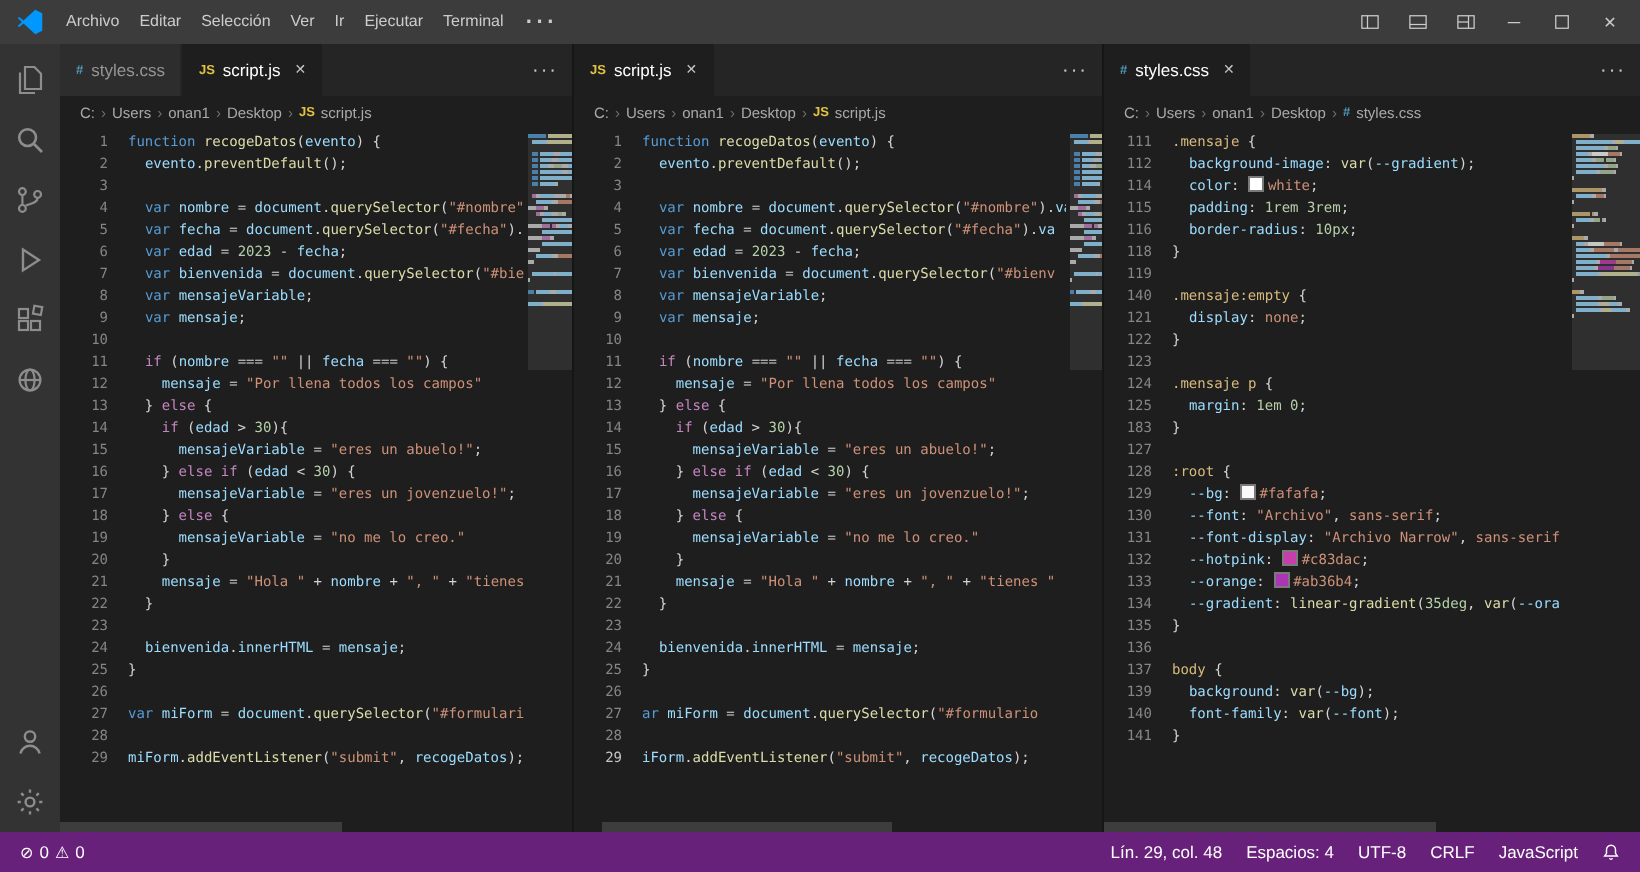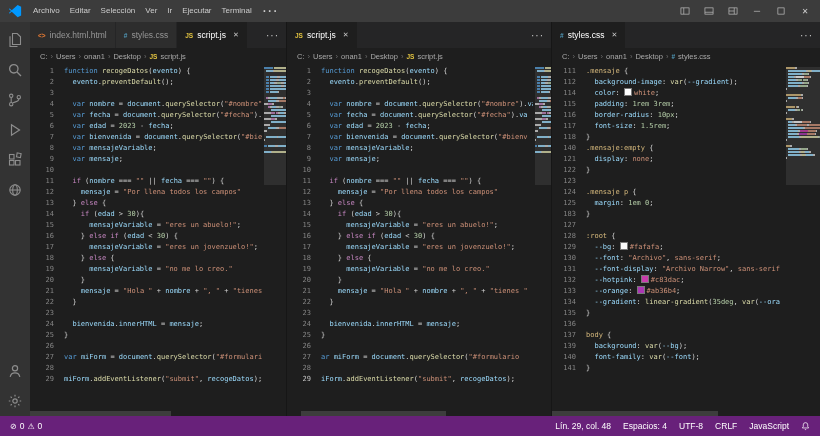--- a/index.html
+++ b/index.html
@@ -169,24 +169,20 @@
       <path d="M8 1.8 V3.4 M8 12.6 V14.2 M1.8 8 H3.4 M12.6 8 H14.2 M3.6 3.6 L4.8 4.8 M11.2 11.2 L12.4 12.4 M12.4 3.6 L11.2 4.8 M4.8 11.2 L3.6 12.4"></path>
     </svg>
   </span>
 </div>
 
 <div class="editors">
   <div class="pane p0">
     <div class="tabbar">
       <div class="tabs">
           <div class="tab">
-            <span class="fi" style="font-weight: bold; font-size: 6.5px; color: rgb(227, 121, 51);">&lt;&gt;</span>
-            <span class="tab-label">index.html.html</span>
-          </div>
-          <div class="tab">
             <span class="fi" style="font-weight: bold; font-size: 6.5px; color: rgb(81, 154, 186);">#</span>
             <span class="tab-label">styles.css</span>
           </div>
           <div class="tab active">
             <span class="fi" style="font-weight: bold; font-size: 6.5px; color: rgb(226, 195, 65);">JS</span>
             <span class="tab-label">script.js</span>
             <span class="tclose">✕</span>
           </div>
         </div>
       <div class="tab-actions">···</div>
@@ -623,22 +619,22 @@
         <span class="fi" style="font-weight: bold; font-size: 6.5px; color: rgb(81, 154, 186);">#</span>
         <span class="crumb">styles.css</span>
       </div>
     <div class="editor">
       <div class="code">
           <div class="row"><span class="lnum">111</span><span class="ltext"><span style="color: rgb(215, 186, 125);">.mensaje</span><span style="color: rgb(212, 212, 212);"> {</span></span></div>
           <div class="row"><span class="lnum">112</span><span class="ltext"><span style="color: rgb(212, 212, 212);">  </span><span style="color: rgb(156, 220, 254);">background-image</span><span style="color: rgb(212, 212, 212);">: </span><span style="color: rgb(220, 220, 170);">var</span><span style="color: rgb(212, 212, 212);">(</span><span style="color: rgb(156, 220, 254);">--gradient</span><span style="color: rgb(212, 212, 212);">);</span></span></div>
           <div class="row"><span class="lnum">114</span><span class="ltext"><span style="color: rgb(212, 212, 212);">  </span><span style="color: rgb(156, 220, 254);">color</span><span style="color: rgb(212, 212, 212);">: </span><span class="sw" style="background: rgb(255, 255, 255);"></span><span style="color: rgb(206, 145, 120);">white</span><span style="color: rgb(212, 212, 212);">;</span></span></div>
           <div class="row"><span class="lnum">115</span><span class="ltext"><span style="color: rgb(212, 212, 212);">  </span><span style="color: rgb(156, 220, 254);">padding</span><span style="color: rgb(212, 212, 212);">: </span><span style="color: rgb(181, 206, 168);">1rem</span><span style="color: rgb(212, 212, 212);"> </span><span style="color: rgb(181, 206, 168);">3rem</span><span style="color: rgb(212, 212, 212);">;</span></span></div>
           <div class="row"><span class="lnum">116</span><span class="ltext"><span style="color: rgb(212, 212, 212);">  </span><span style="color: rgb(156, 220, 254);">border-radius</span><span style="color: rgb(212, 212, 212);">: </span><span style="color: rgb(181, 206, 168);">10px</span><span style="color: rgb(212, 212, 212);">;</span></span></div>
-          <div class="row"><span class="lnum">117</span><span class="ltext"><span style="color: rgb(212, 212, 212);">  </span><span style="color: rgb(156, 220, 254);">font-size</span><span style="color: rgb(212, 212, 212);">: </span><span style="color: rgb(181, 206, 168);">1.5rem</span><span style="color: rgb(212, 212, 212);">;</span></span></div>
           <div class="row"><span class="lnum">118</span><span class="ltext"><span style="color: rgb(212, 212, 212);">}</span></span></div>
+          <div class="row"><span class="lnum">119</span><span class="ltext"></span></div>
           <div class="row"><span class="lnum">140</span><span class="ltext"><span style="color: rgb(215, 186, 125);">.mensaje:empty</span><span style="color: rgb(212, 212, 212);"> {</span></span></div>
           <div class="row"><span class="lnum">121</span><span class="ltext"><span style="color: rgb(212, 212, 212);">  </span><span style="color: rgb(156, 220, 254);">display</span><span style="color: rgb(212, 212, 212);">: </span><span style="color: rgb(206, 145, 120);">none</span><span style="color: rgb(212, 212, 212);">;</span></span></div>
           <div class="row"><span class="lnum">122</span><span class="ltext"><span style="color: rgb(212, 212, 212);">}</span></span></div>
           <div class="row"><span class="lnum">123</span><span class="ltext"></span></div>
           <div class="row"><span class="lnum">124</span><span class="ltext"><span style="color: rgb(215, 186, 125);">.mensaje</span><span style="color: rgb(212, 212, 212);"> </span><span style="color: rgb(215, 186, 125);">p</span><span style="color: rgb(212, 212, 212);"> {</span></span></div>
           <div class="row"><span class="lnum">125</span><span class="ltext"><span style="color: rgb(212, 212, 212);">  </span><span style="color: rgb(156, 220, 254);">margin</span><span style="color: rgb(212, 212, 212);">: </span><span style="color: rgb(181, 206, 168);">1em</span><span style="color: rgb(212, 212, 212);"> </span><span style="color: rgb(181, 206, 168);">0</span><span style="color: rgb(212, 212, 212);">;</span></span></div>
           <div class="row"><span class="lnum">183</span><span class="ltext"><span style="color: rgb(212, 212, 212);">}</span></span></div>
           <div class="row"><span class="lnum">127</span><span class="ltext"></span></div>
           <div class="row"><span class="lnum">128</span><span class="ltext"><span style="color: rgb(215, 186, 125);">:root</span><span style="color: rgb(212, 212, 212);"> {</span></span></div>
           <div class="row"><span class="lnum">129</span><span class="ltext"><span style="color: rgb(212, 212, 212);">  </span><span style="color: rgb(156, 220, 254);">--bg</span><span style="color: rgb(212, 212, 212);">: </span><span class="sw" style="background: rgb(250, 250, 250);"></span><span style="color: rgb(206, 145, 120);">#fafafa</span><span style="color: rgb(212, 212, 212);">;</span></span></div>

